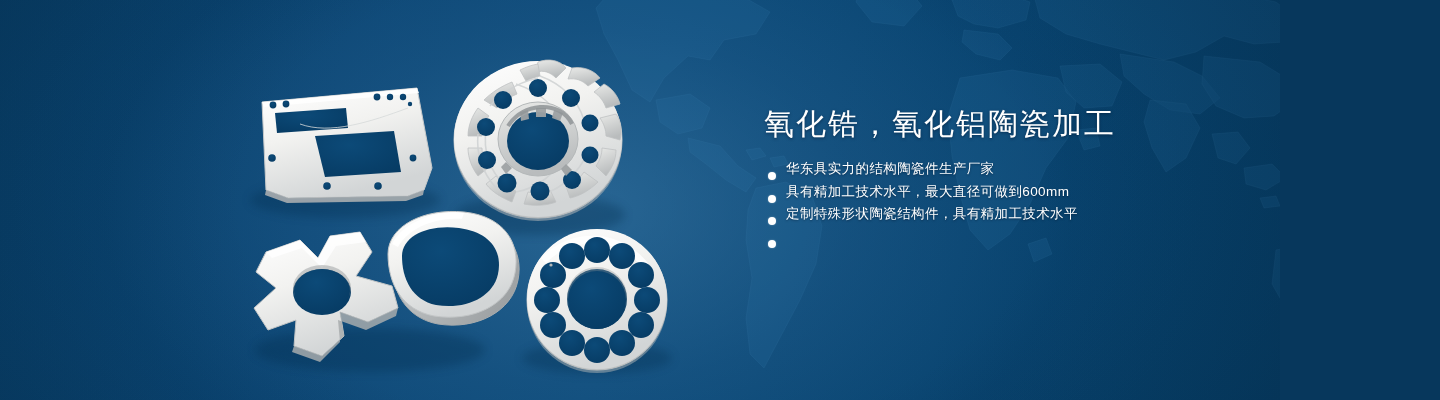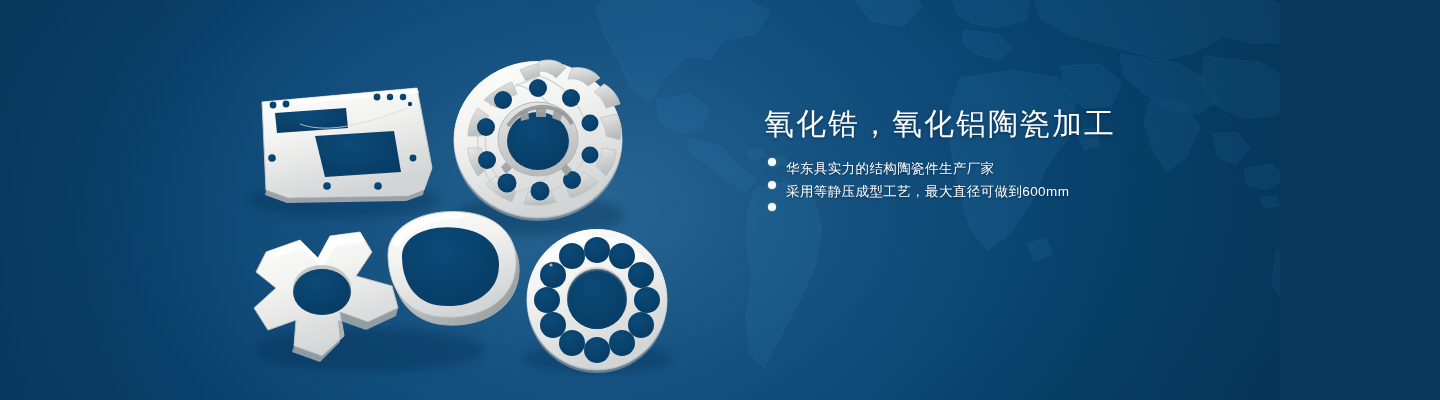--- a/index.html
+++ b/index.html
@@ -76,21 +76,21 @@
     text-shadow: 0 1px 3px rgba(0,20,45,0.55);
     white-space: nowrap;
   }
   .bullets {
     list-style: none;
     margin: 0;
     padding: 0;
   }
   .bullets li {
     display: flex;
-    align-items: flex-start;
+    align-items: flex-end;
     height: 22px;
     margin: 0 0 0.5px 0;
     padding-left: 4px;
   }
   .dot {
     width: 8px;
     height: 8px;
     border-radius: 50%;
     background: #ffffff;
     flex: 0 0 8px;
@@ -336,21 +336,25 @@
   <div class="copy">
     <h1 class="headline">氧化锆，氧化铝陶瓷加工</h1>
 
     <ul class="bullets">
       <li>
         <span class="dot"></span>
         <span class="bullet-text">华东具实力的结构陶瓷件生产厂家</span>
       </li>
       <li>
         <span class="dot"></span>
-        <span class="bullet-text">采用等静压成型工艺，最大直径可做到600mm</span>
+        <span class="bullet-text">具有精加工技术水平，最大直径可做到600mm</span>
+      </li>
+      <li>
+        <span class="dot"></span>
+        <span class="bullet-text">定制特殊形状陶瓷结构件，具有精加工技术水平</span>
       </li>
       <li>
         <span class="dot"></span>
       </li>
     </ul>
   </div>
 
 </div>
 
 </body></html>

